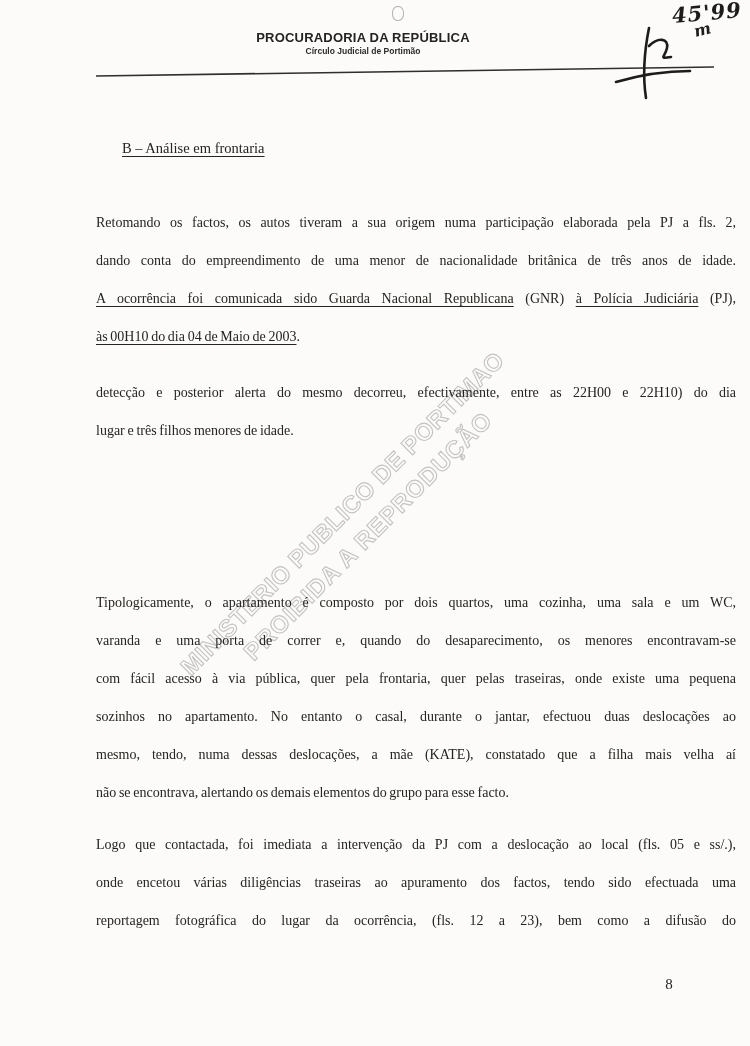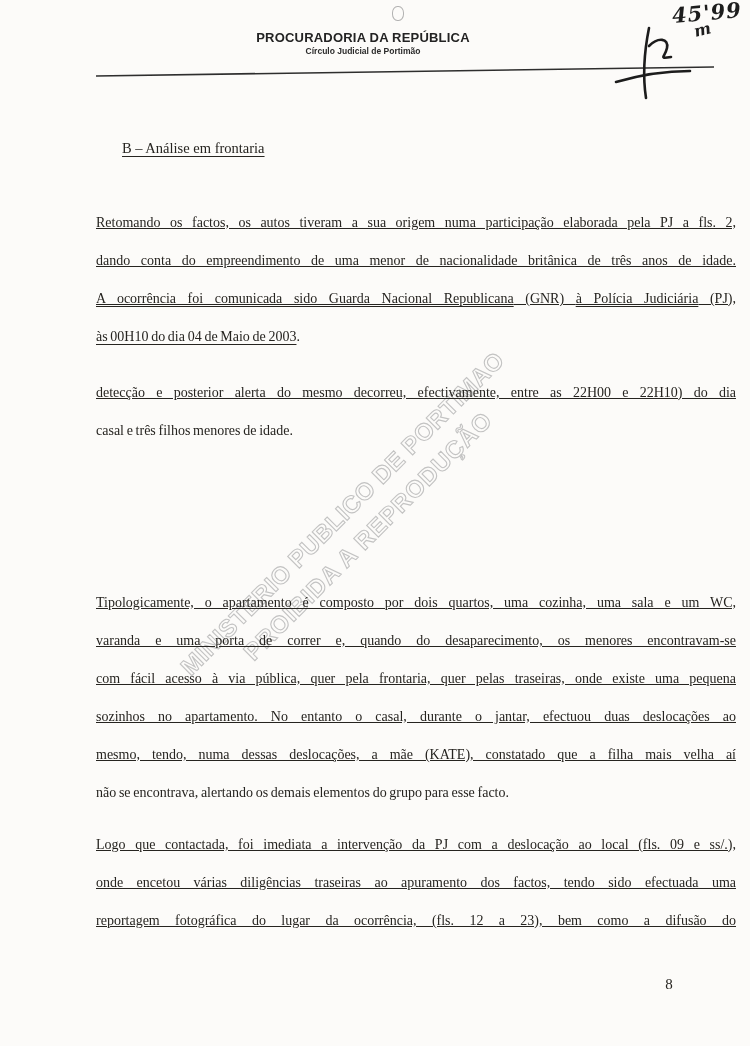--- a/index.html
+++ b/index.html
@@ -59,21 +59,21 @@
     text-decoration:underline;text-underline-offset:3px;
   }
   .paras{position:absolute;left:96px;top:0;width:640px;z-index:1;}
   .para{position:absolute;left:0;width:640px;}
   .tline{
     height:38px;line-height:38px;width:640px;
     font-size:14px;word-spacing:-0.8px;
     text-align:justify;text-align-last:left;
     white-space:normal;
   }
-  .tline.just{text-align-last:justify;text-decoration:underline;}
+  .tline.just{text-align-last:justify;}
   .tline .u{text-decoration:underline;text-underline-offset:3px;}
 
   
   .pagenum{
     position:absolute;left:658px;top:976px;width:22px;z-index:1;
     font-size:15px;text-align:center;
   }
 
   .overlay-svg{position:absolute;inset:0;z-index:2;pointer-events:none;}
 </style>
@@ -107,32 +107,32 @@
 
   <div class="paras" id="paras">
       <div class="para" style="top: 204px;">
         <div class="tline just"><span>Retomando os factos, os autos tiveram a sua origem numa participação elaborada pela PJ a fls. 2,</span></div>
         <div class="tline just"><span>dando conta do empreendimento de uma menor de nacionalidade britânica de três anos de idade.</span></div>
         <div class="tline just"><span class="u">A ocorrência foi comunicada sido Guarda Nacional Republicana</span><span> (GNR) </span><span class="u">à Polícia Judiciária</span><span> (PJ),</span></div>
         <div class="tline"><span class="u">às 00H10 do dia 04 de Maio de 2003</span><span>.</span></div>
       </div>
       <div class="para" style="top: 374px;">
         <div class="tline just"><span>detecção e posterior alerta do mesmo decorreu, efectivamente, entre as 22H00 e 22H10) do dia</span></div>
-        <div class="tline"><span>casal e três filhos menores de idade.</span></div>
+        <div class="tline"><span>lugar e três filhos menores de idade.</span></div>
       </div>
       <div class="para" style="top: 584px;">
         <div class="tline just"><span>Tipologicamente, o apartamento é composto por dois quartos, uma cozinha, uma sala e um WC,</span></div>
         <div class="tline just"><span>varanda e uma porta de correr e, quando do desaparecimento, os menores encontravam-se</span></div>
         <div class="tline just"><span>com fácil acesso à via pública, quer pela frontaria, quer pelas traseiras, onde existe uma pequena</span></div>
         <div class="tline just"><span>sozinhos no apartamento. No entanto o casal, durante o jantar, efectuou duas deslocações ao</span></div>
         <div class="tline just"><span>mesmo, tendo, numa dessas deslocações, a mãe (KATE), constatado que a filha mais velha aí</span></div>
         <div class="tline"><span>não se encontrava, alertando os demais elementos do grupo para esse facto.</span></div>
       </div>
       <div class="para" style="top: 826px;">
-        <div class="tline just"><span>Logo que contactada, foi imediata a intervenção da PJ com a deslocação ao local (fls. 09 e ss/.),</span></div>
+        <div class="tline just"><span>Logo que contactada, foi imediata a intervenção da PJ com a deslocação ao local (fls. 05 e ss/.),</span></div>
         <div class="tline just"><span>onde encetou várias diligências traseiras ao apuramento dos factos, tendo sido efectuada uma</span></div>
         <div class="tline just"><span>reportagem fotográfica do lugar da ocorrência, (fls. 12 a 23), bem como a difusão do</span></div>
       </div>
     </div>
 
   <div class="pagenum">8</div>
 
 </div>
 
 </body></html>

